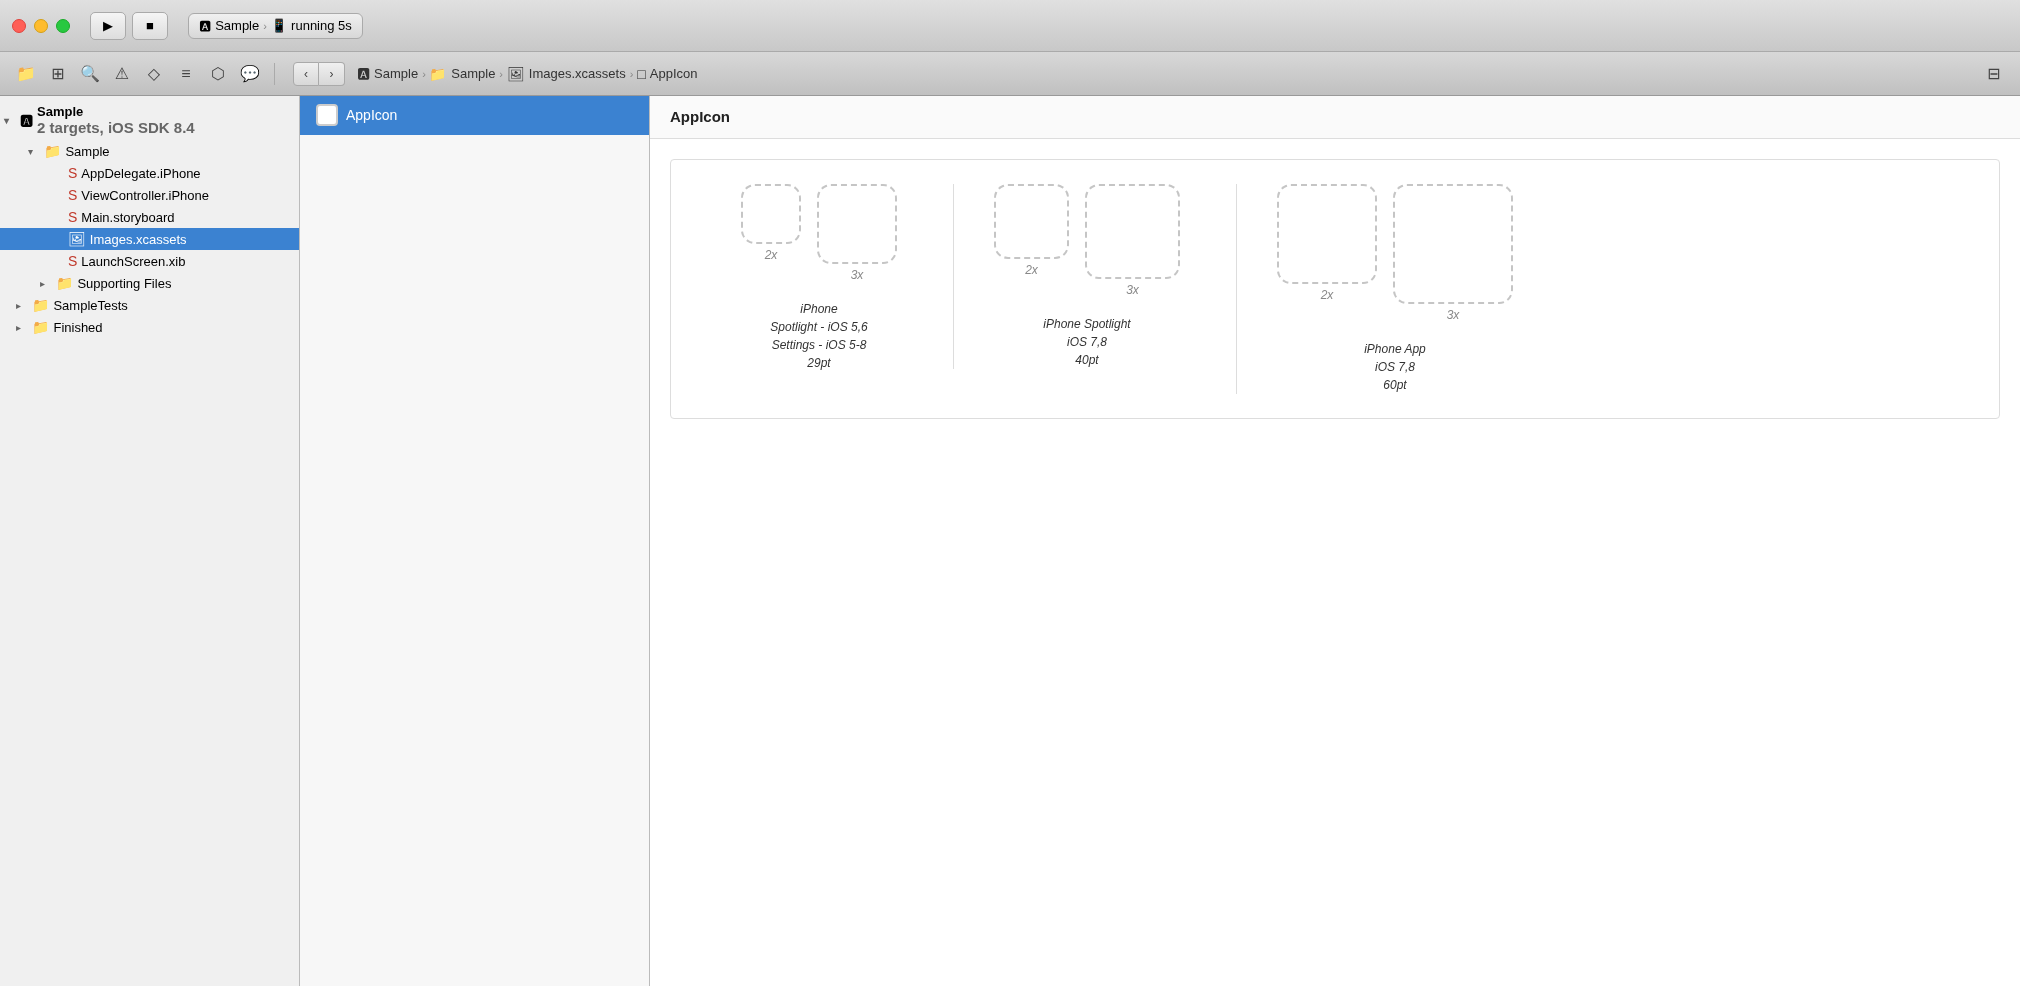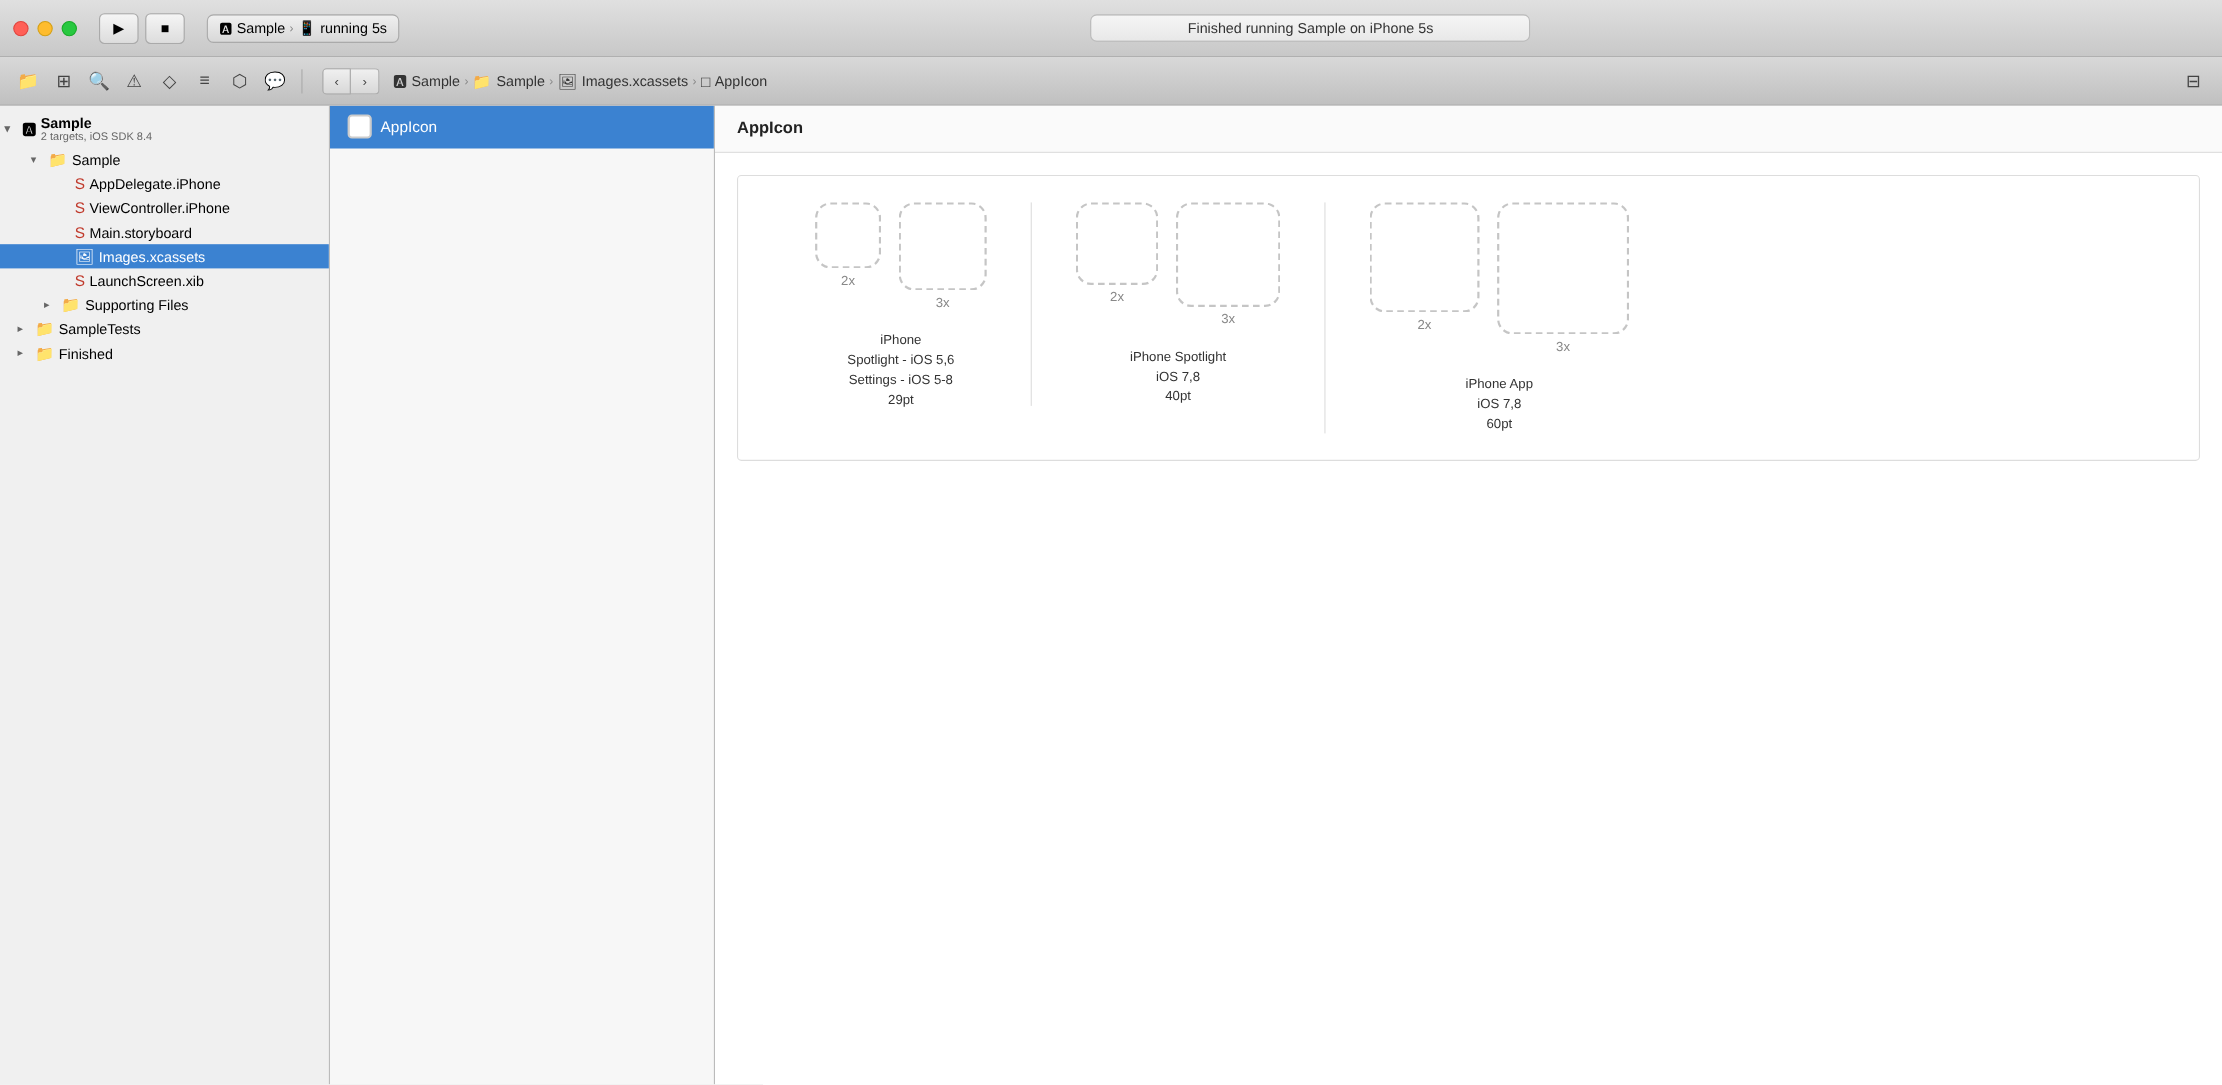--- a/index.html
+++ b/index.html
@@ -251,21 +251,22 @@
       font-weight: 600;
       color: #222;
     }
     .icon-group-row {
       display: flex;
       align-items: flex-start;
       border: 1px solid #ddd;
       border-radius: 4px;
       padding: 24px 30px;
       margin: 20px 20px;
-      gap: 0;
+      gap: 16px;
+      font-style: italic;
     }
     .icon-group-section {
       display: flex;
       flex-direction: column;
       align-items: center;
       padding: 0 40px;
     }
     .icon-group-section + .icon-group-section {
       border-left: 1px solid #ddd;
     }
@@ -309,23 +310,20 @@
   <div class="title-bar-controls">
     <div class="tb-btn">▶</div>
     <div class="tb-btn">■</div>
   </div>
   <div class="scheme-selector">
     <span>🅰</span>
     <span>Sample</span>
     <span class="chevron-separator">›</span>
     <span>📱</span>
     <span>running 5s</span>
-  </div>
-  <div class="status-bar-center">
-    <div class="status-message">Finished running Sample on iPhone 5s</div>
   </div>
 </div>
 
 <div class="toolbar">
   <div class="toolbar-icon" title="Project Navigator">📁</div>
   <div class="toolbar-icon">⊞</div>
   <div class="toolbar-icon">🔍</div>
   <div class="toolbar-icon">⚠</div>
   <div class="toolbar-icon">◇</div>
   <div class="toolbar-icon">≡</div>
@@ -363,21 +361,21 @@
 
 <div class="main-layout">
 
   <div class="sidebar">
 
     <div class="sidebar-item root-item" style="padding-left: 4px;">
       <span class="disclosure-triangle open"></span>
       <span class="item-icon">🅰</span>
       <div>
         <div>Sample</div>
-        <div style="font-size:10px; font-weight:400; color:#666;">2 targets, iOS SDK 8.4</div>
+        <div style="font-size:15px; font-weight:700; color:#666;">2 targets, iOS SDK 8.4</div>
       </div>
     </div>
 
     <div class="sidebar-item" style="padding-left: 28px;">
       <span class="disclosure-triangle open"></span>
       <span class="item-icon">📁</span>
       <span class="item-label">Sample</span>
     </div>
 
     <div class="sidebar-item" style="padding-left: 52px;">

